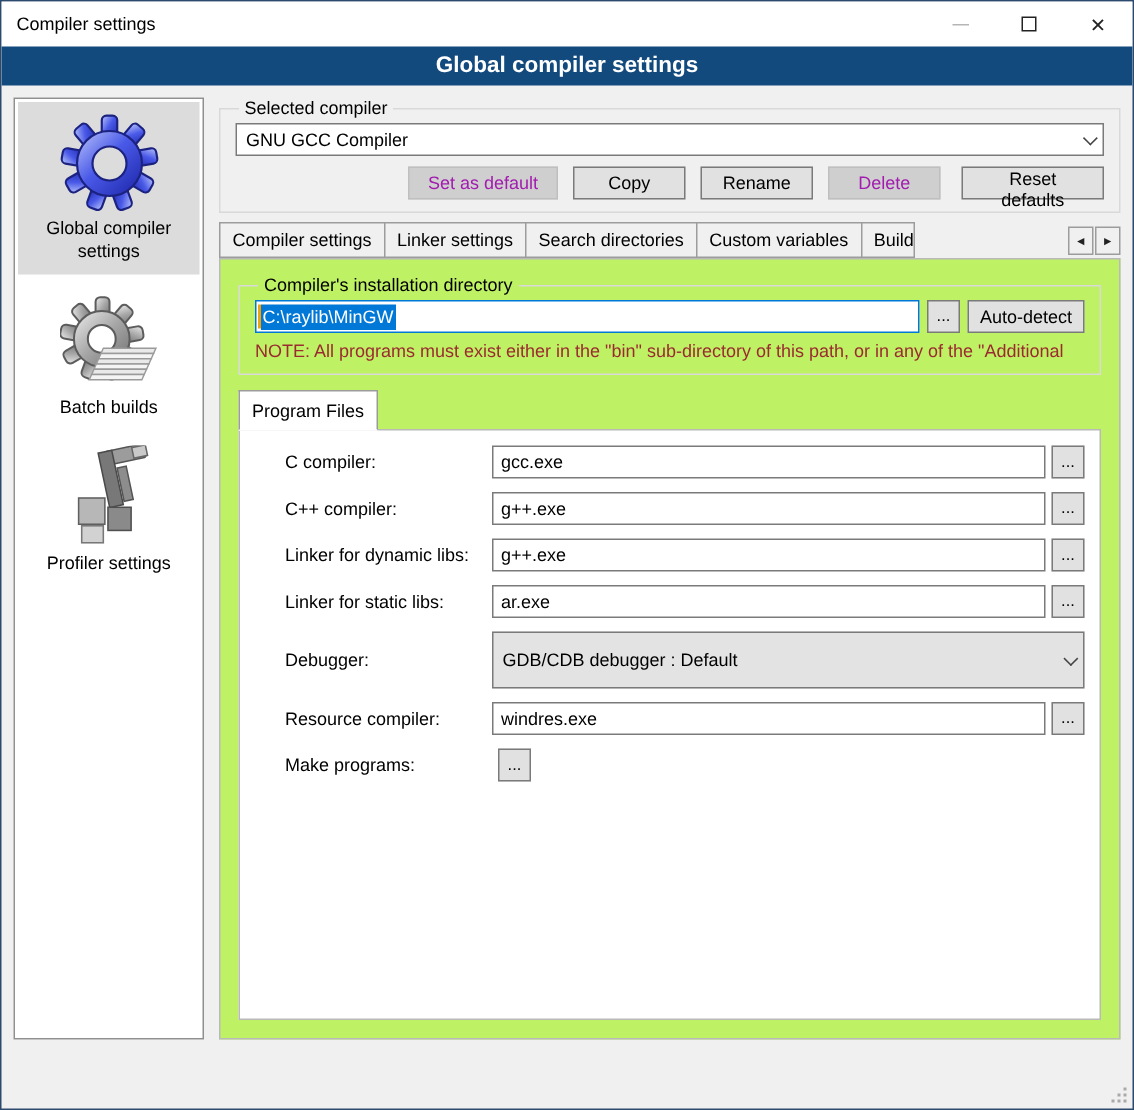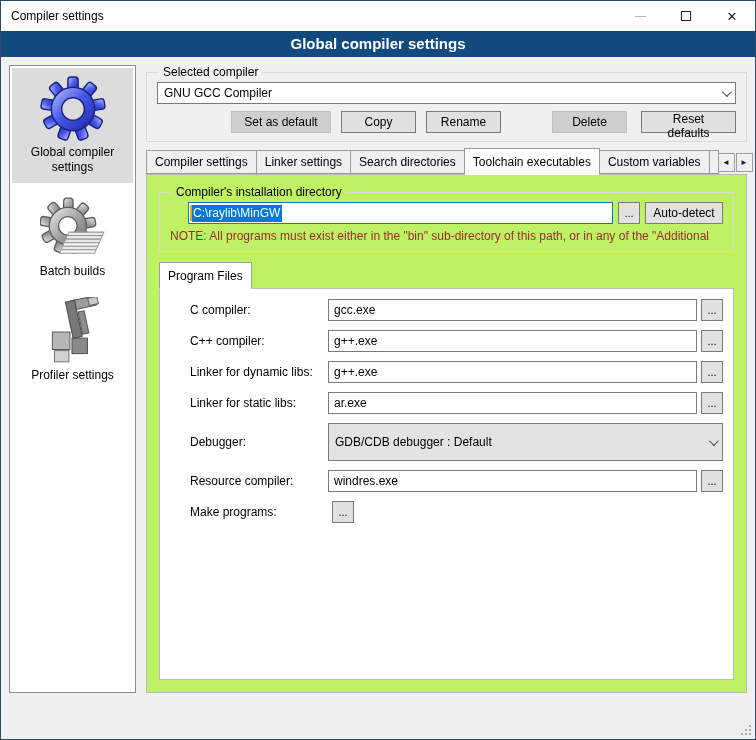--- a/index.html
+++ b/index.html
@@ -37,36 +37,36 @@
   fieldset{border:1px solid #d9d9d9; padding:3px 10px 8px; background:transparent;}
   legend{font-size:12px; padding:0 4px; margin-left:2px;}
   
   .combo{height:22px; background:#fff; border:1px solid #7a7a7a; display:flex;
     align-items:center; padding:0 6px; position:relative;}
   .combo .chev{margin-left:auto; width:7px; height:7px; border-right:1px solid #444;
     border-bottom:1px solid #444; transform:rotate(45deg) translateY(-2px);}
   .btnrow{display:flex; justify-content:flex-end; gap:10px; margin-top:7px;}
   .btn{height:22px; background:#e1e1e1; border:1px solid #7a7a7a; font-size:12px;
     font-family:"Liberation Sans", sans-serif; padding:0 10px; cursor:default;}
-  .btn.disabled{background:#cfcfcf; border-color:#bfbfbf; color:#000000;margin-left:41px;}
+  .btn.disabled{background:#cfcfcf; border-color:#bfbfbf; color:#a21caf;}
   .btn.w-setdefault{width:100px;} .btn.w-std{width:75px;} .btn.w-reset{width:95px; margin-left:4px;}
   
   .tabstrip{display:flex; align-items:flex-end; margin-top:6px; position:relative; z-index:2;}
   .tab{background:#f0f0f0; border:1px solid #9c9c9c; padding:4px 8px 4px; margin-right:-1px;
     white-space:nowrap; cursor:default;}
   .tab.active{background:#fff; border-bottom:1px solid #fff; margin-bottom:-1px;
     padding-top:6px; padding-bottom:5px; position:relative; z-index:3;}
   .tab.clipped{max-width:38px; overflow:hidden; padding-right:0;}
   .tab-arrows{margin-left:auto; display:flex; gap:1px; padding-bottom:2px;}
   .arrow-btn{width:17px; height:19px; background:#f0f0f0; border:1px solid #9c9c9c;
     font-size:8px; line-height:17px; text-align:center; color:#222; cursor:default;}
   .tabpage{flex:1; background:#bef264; border:1px solid #b9b9b9; position:relative; z-index:1;
     padding:10px 12px 12px; display:flex; flex-direction:column; min-height:0;}
   
-  .dir-row{display:flex; gap:5px; align-items:center;margin-left:18px;}
+  .dir-row{display:flex; gap:5px; align-items:center;}
   .dir-input{flex:1; height:22px; border:1px solid var(--focus-border); background:#fff;
     display:flex; align-items:center; padding:0 1px; overflow:hidden;}
   .dir-caret{width:2px; height:16px; background:#f0a30a; flex:0 0 auto;}
   .dir-selection{background:var(--selection); color:#fff; padding:1px 2px 2px 1px; white-space:nowrap;}
   .mini-btn{width:22px; height:22px; background:#e1e1e1; border:1px solid #7a7a7a;
     font-size:11px; text-align:center; line-height:19px; cursor:default; flex:0 0 auto;}
   .autodetect{width:78px; height:22px; background:#e1e1e1; border:1px solid #7a7a7a;
     font-size:12px; text-align:center; line-height:20px; cursor:default; flex:0 0 auto;}
   .note{color:var(--note-text); margin-top:5px; white-space:nowrap; overflow:hidden;}
   
@@ -209,21 +209,20 @@
           <button class="btn w-std">Rename</button>
           <button class="btn w-std disabled">Delete</button>
           <button class="btn w-reset">Reset defaults</button>
         </div>
       </fieldset>
 
       <div class="tabstrip">
         <div class="tab">Compiler settings</div>
         <div class="tab">Linker settings</div>
         <div class="tab">Search directories</div>
-        <div class="tab active">Toolchain executables</div>
         <div class="tab">Custom variables</div>
         <div class="tab clipped">Build</div>
         <div class="tab-arrows">
           <div class="arrow-btn">◄</div>
           <div class="arrow-btn">►</div>
         </div>
       </div>
 
       <div class="tabpage">
         <fieldset>

